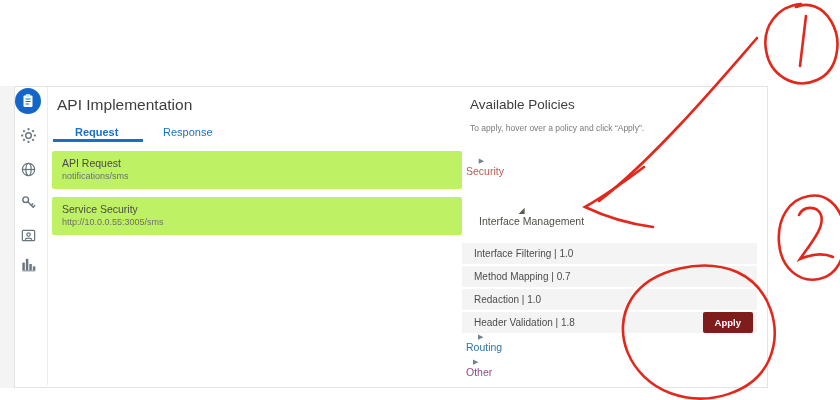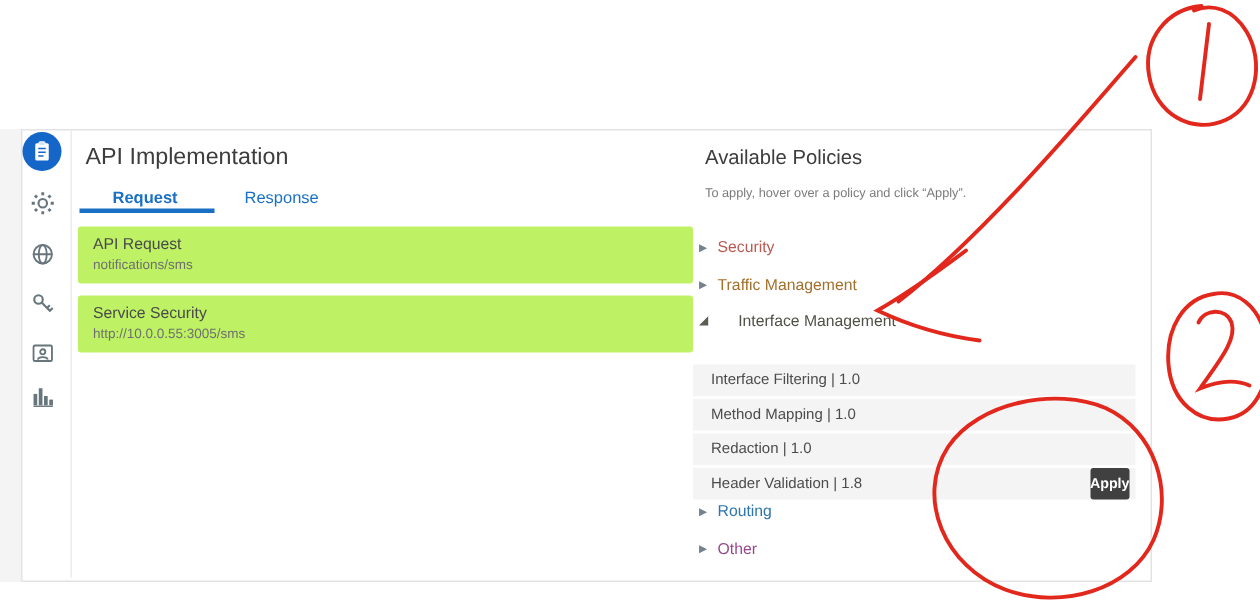--- a/index.html
+++ b/index.html
@@ -26,31 +26,31 @@
             border-radius:2px;padding:5px 0 0 10px;box-sizing:border-box;cursor:pointer;}
   .req-card .t{font-size:10.5px;color:#4a4a4a;line-height:14px;}
   .req-card .v{font-size:9px;color:#6f6f6f;line-height:12px;}
   .req-card-1{top:151px;}
   .req-card-2{top:197px;}
 
   
   .pol-title{position:absolute;left:470px;top:97px;font-size:13.5px;color:#3d3d3d;}
   .pol-hint{position:absolute;left:470px;top:123px;font-size:8.5px;color:#7a7a7a;}
   .section{position:absolute;left:466px;height:15px;display:flex;align-items:center;
-           font-size:10.5px;cursor:pointer;white-space:nowrap;}
+           font-size:10.5px;cursor:pointer;white-space:nowrap;flex-direction:column;}
   .tri{font-size:7px;color:#75828c;margin-right:7px;}
   .tri.open{color:#5c5c53;font-size:8px;}
   .sec-1{top:157px;}  .sec-2{top:182px;}  .sec-3{top:206px;}
   .sec-4{top:333px;}  .sec-5{top:358px;}
   .rows{position:absolute;left:462px;top:227px;width:295px;margin-top:16px;}
   .prow{position:relative;height:21px;margin-bottom:2px;background:#f4f4f4;
         display:flex;align-items:center;padding-left:12px;box-sizing:border-box;
         font-size:10px;color:#4c4c4c;cursor:pointer;}
-  .apply-btn{position:absolute;right:4px;top:0px;height:21px;padding:0 0;
-             background:#404040;color:#fff;font-size:9.5px;font-weight:700;
+  .apply-btn{position:absolute;right:4px;top:0px;height:21px;padding:0 12px;
+             background:#7f1d1d;color:#fff;font-size:9.5px;font-weight:700;
              border:none;border-radius:2px;cursor:pointer;display:flex;align-items:center;}
 
   .annot{position:absolute;left:0;top:0;width:840px;height:400px;pointer-events:none;}
 </style>
 </head>
 <body>
 
 <div class="page">
   <div class="gutter"></div>
   <div class="card"></div>
@@ -138,35 +138,31 @@
     <div class="v">http://10.0.0.55:3005/sms</div>
   </div>
 
   <div class="pol-title">Available Policies</div>
   <div class="pol-hint">To apply, hover over a policy and click “Apply”.</div>
 
   <div class="section sec-1">
     <span class="tri">▶</span>
     <span style="color: rgb(184, 90, 80);">Security</span>
   </div>
-  <div class="section sec-2">
-    <span class="tri">▶</span>
-    <span style="color: rgb(163, 112, 44);">Traffic Management</span>
-  </div>
   <div class="section sec-3">
     <span class="tri open">◢</span>
     <span style="color: rgb(79, 81, 71); margin-left: 13px;">Interface Management</span>
   </div>
 
   <div class="rows">
     <div class="prow">
       <span>Interface Filtering | 1.0</span>
     </div>
     <div class="prow">
-      <span>Method Mapping | 1.0</span>
+      <span>Method Mapping | 0.7</span>
     </div>
     <div class="prow">
       <span>Redaction | 1.0</span>
     </div>
     <div class="prow">
       <span>Header Validation | 1.8</span>
       <button class="apply-btn">Apply</button>
     </div>
   </div>
 

